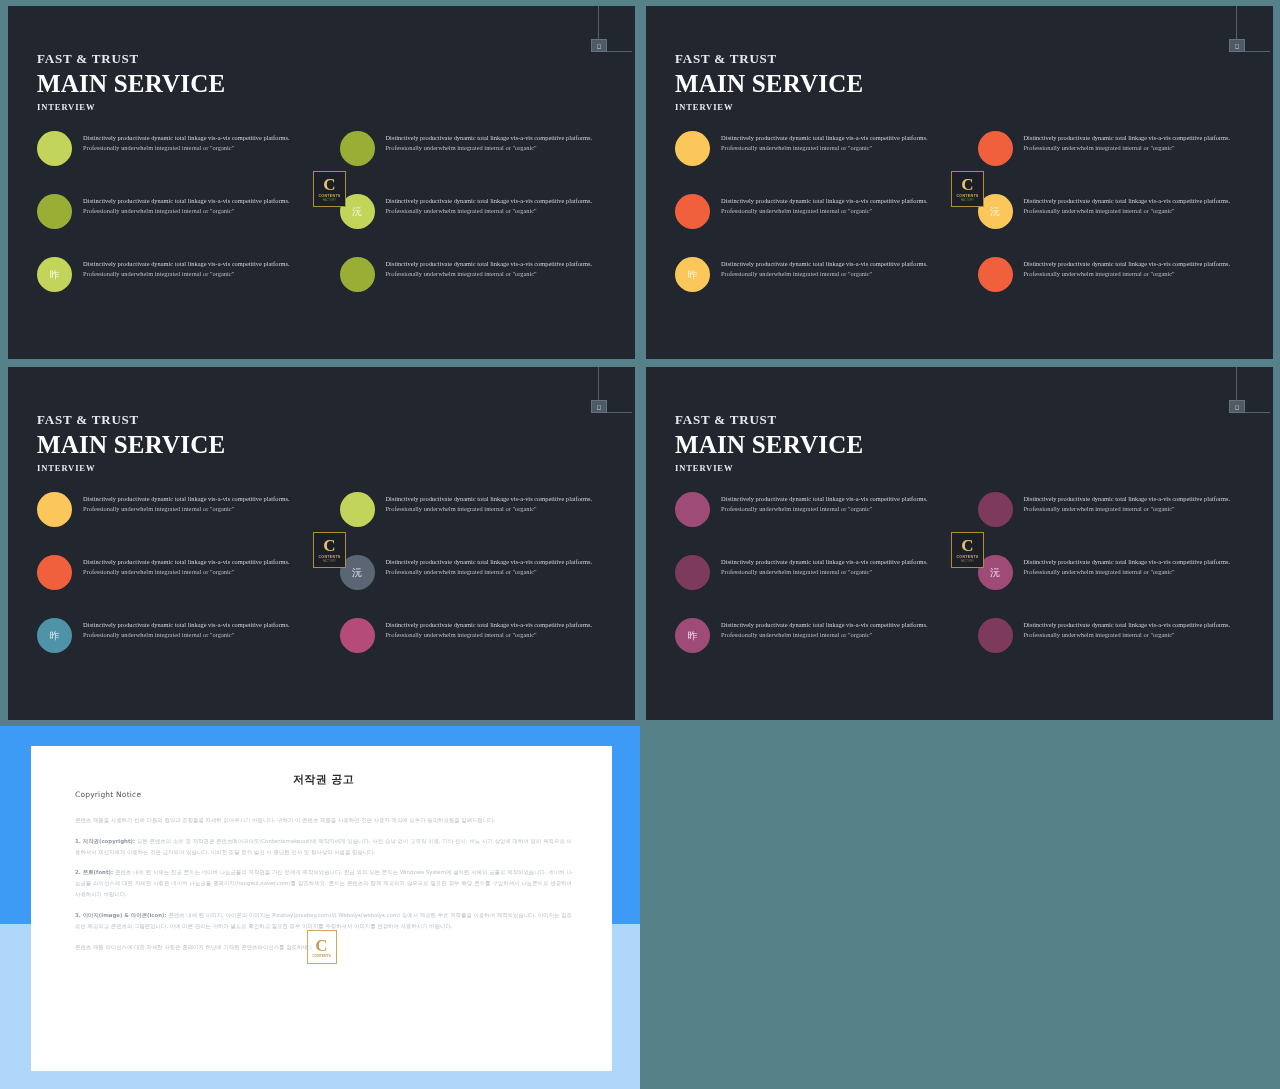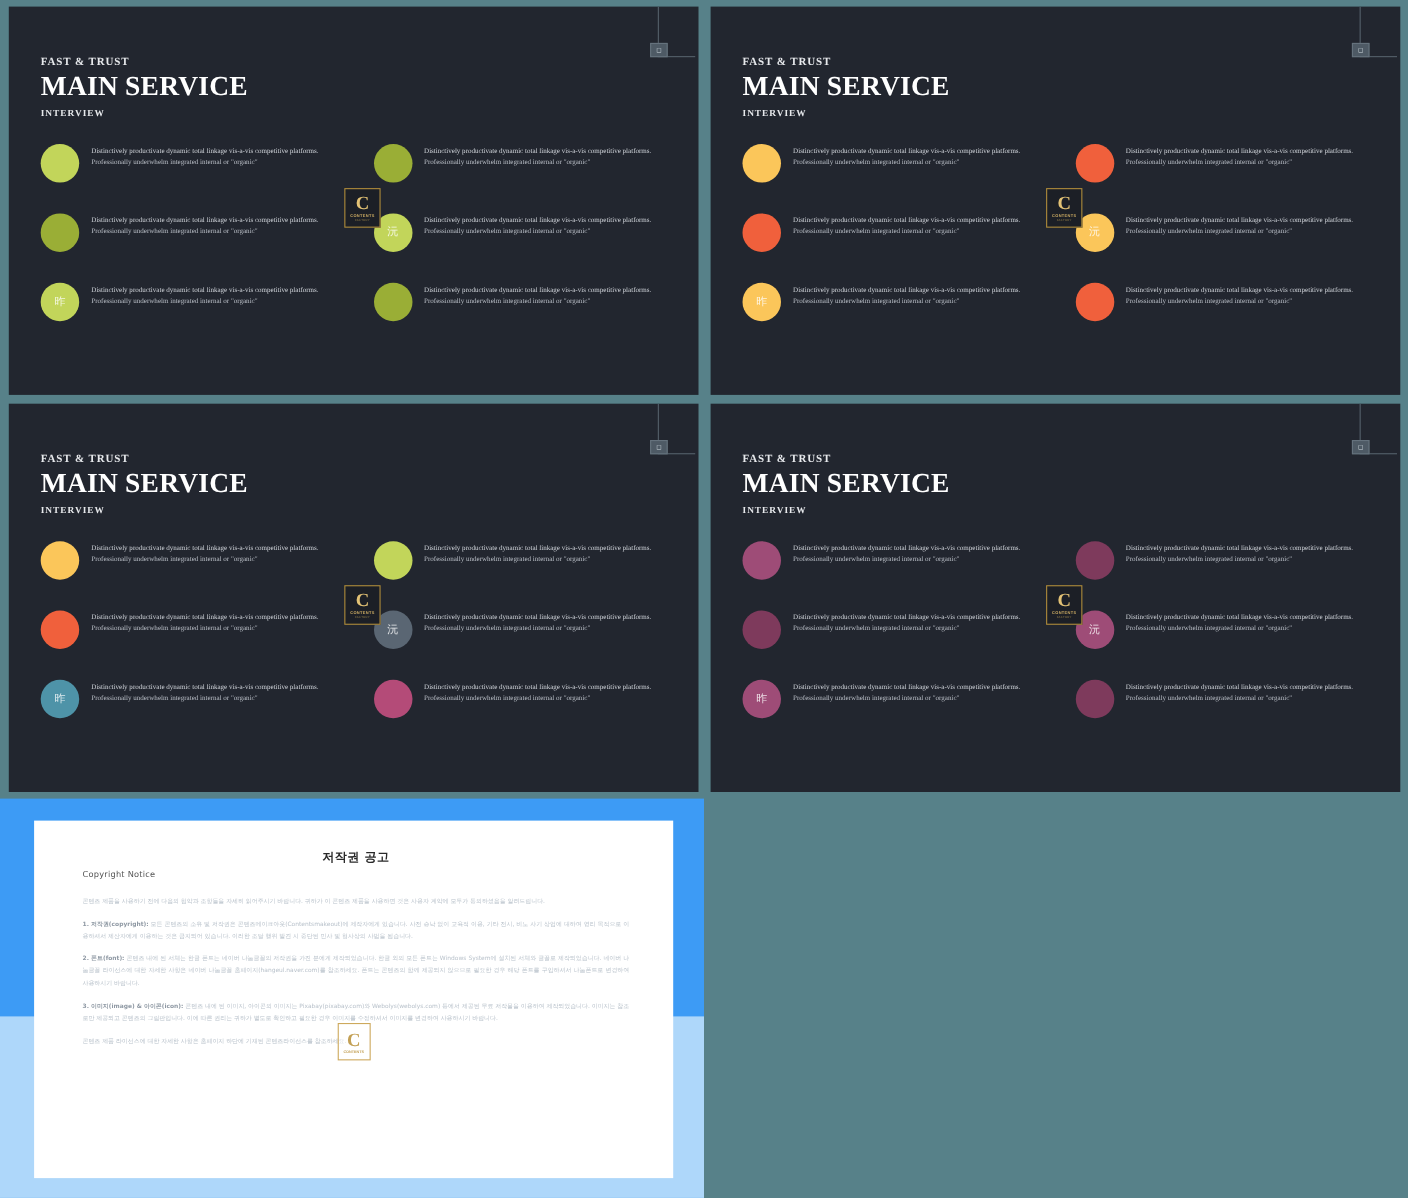--- a/index.html
+++ b/index.html
@@ -53,21 +53,21 @@
     background: #4e5a65;
     border: 1px solid #65727d;
     display: flex; align-items: center; justify-content: center;
     font-size: 6px; color: #cfd8de; line-height: 1;
   }
 
   
   .head { position: absolute; left: 29px; top: 45px; }
   .kicker {
     font-family: "Liberation Serif", serif;
-    font-size: 10px;
+    font-size: 13px;
     letter-spacing: 0.8px;
     color: #e7e9ec;
     font-weight: 700;
   }
   .title {
     font-family: "Liberation Serif", serif;
     font-size: 25px;
     line-height: 1.08;
     letter-spacing: 0.2px;
     color: #ffffff;

